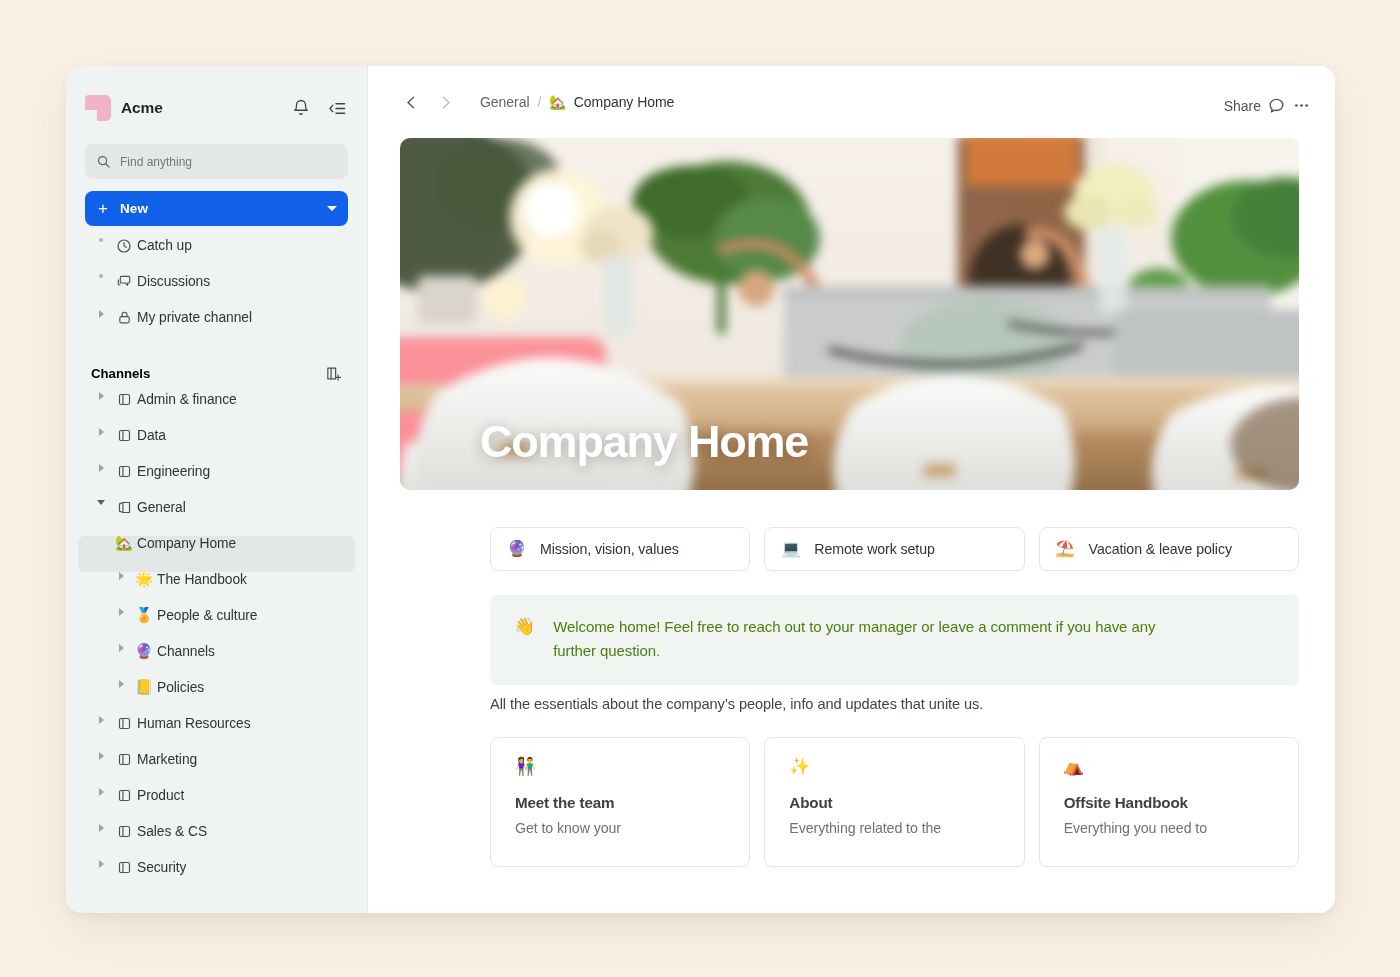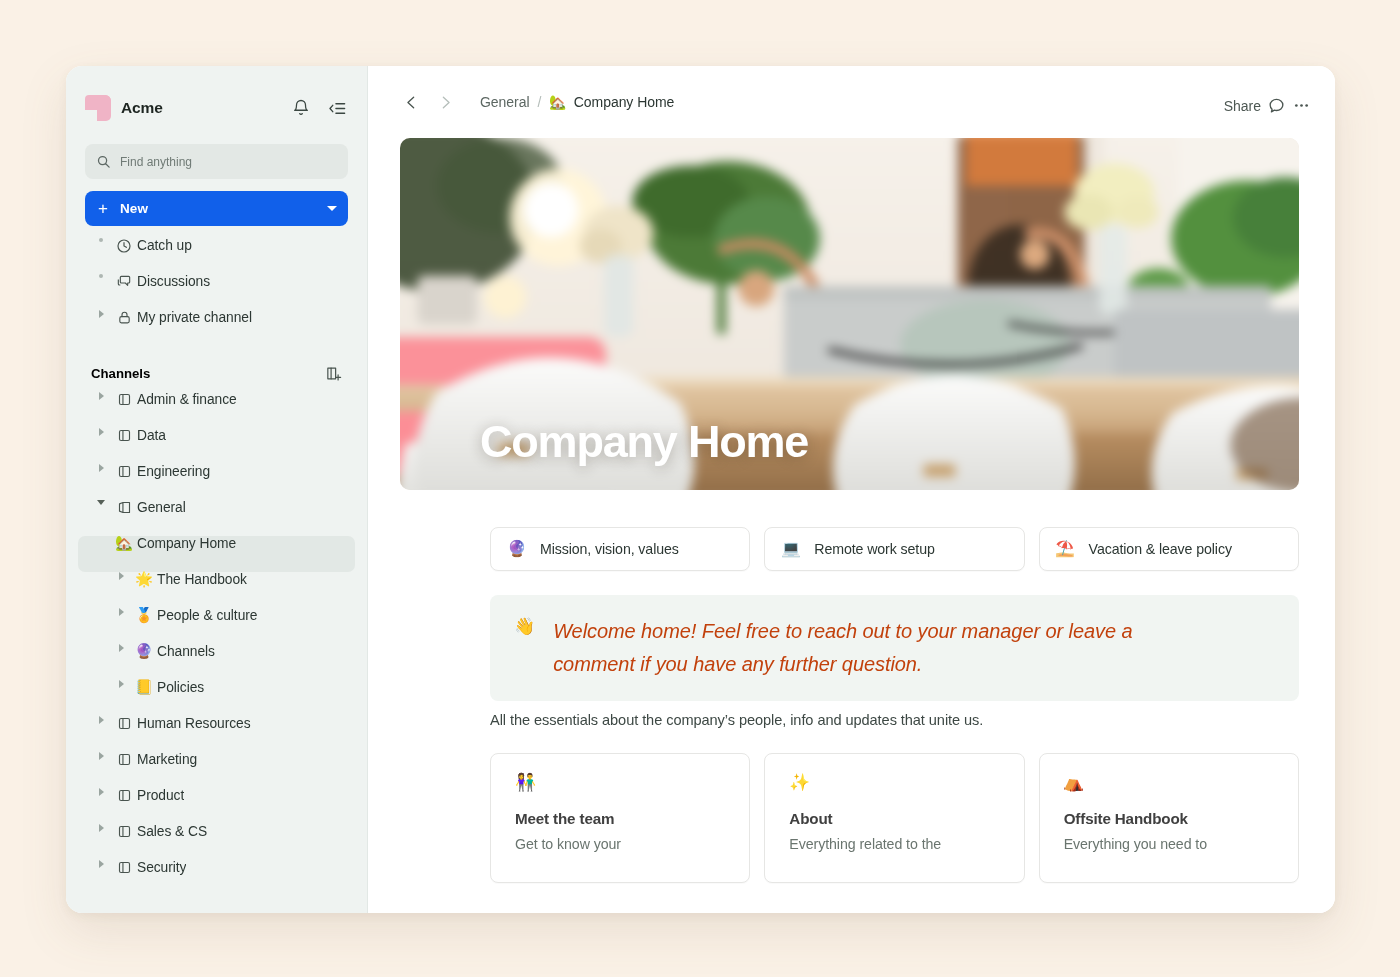--- a/index.html
+++ b/index.html
@@ -323,26 +323,25 @@
   .callout {
     margin: 24px 36px 0 122px;
     background: #f1f5f2;
     border-radius: 8px;
     padding: 20px 22px 21px 24px;
     display: flex;
     gap: 18px;
   }
   .callout-emoji { font-size: 17px; line-height: 1.45; }
   .callout-text {
-    font-size: 20px;
-    color: #c2410c;
+    font-size: 15px;
+    color: #4d7c0f;
     line-height: 1.63;
     letter-spacing: -0.08px;
     max-width: 610px;
-    font-style: italic;
   }
 
   
   .section-title {
     margin: 40px 36px 0 122px;
     font-size: 22.5px;
     font-weight: 700;
     color: #1d2521;
     letter-spacing: -0.4px;
   }

